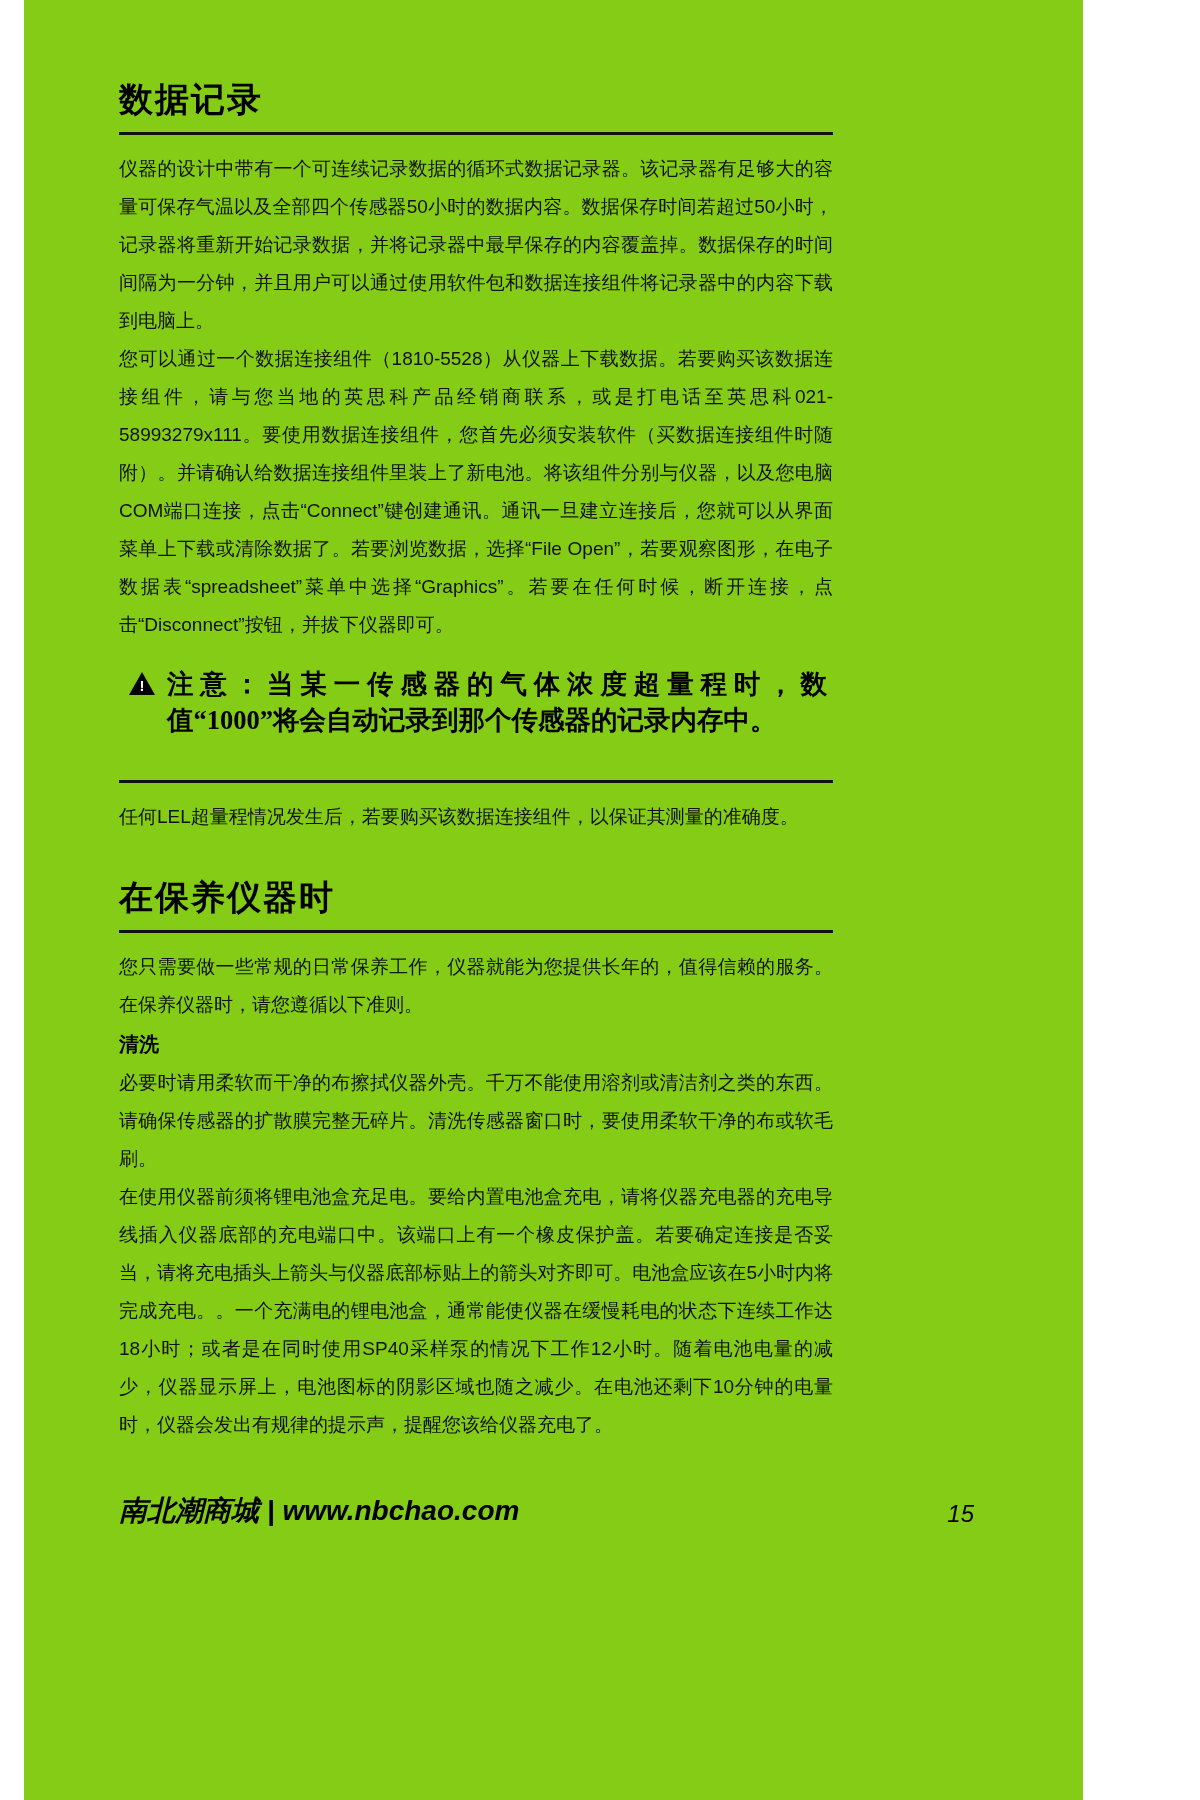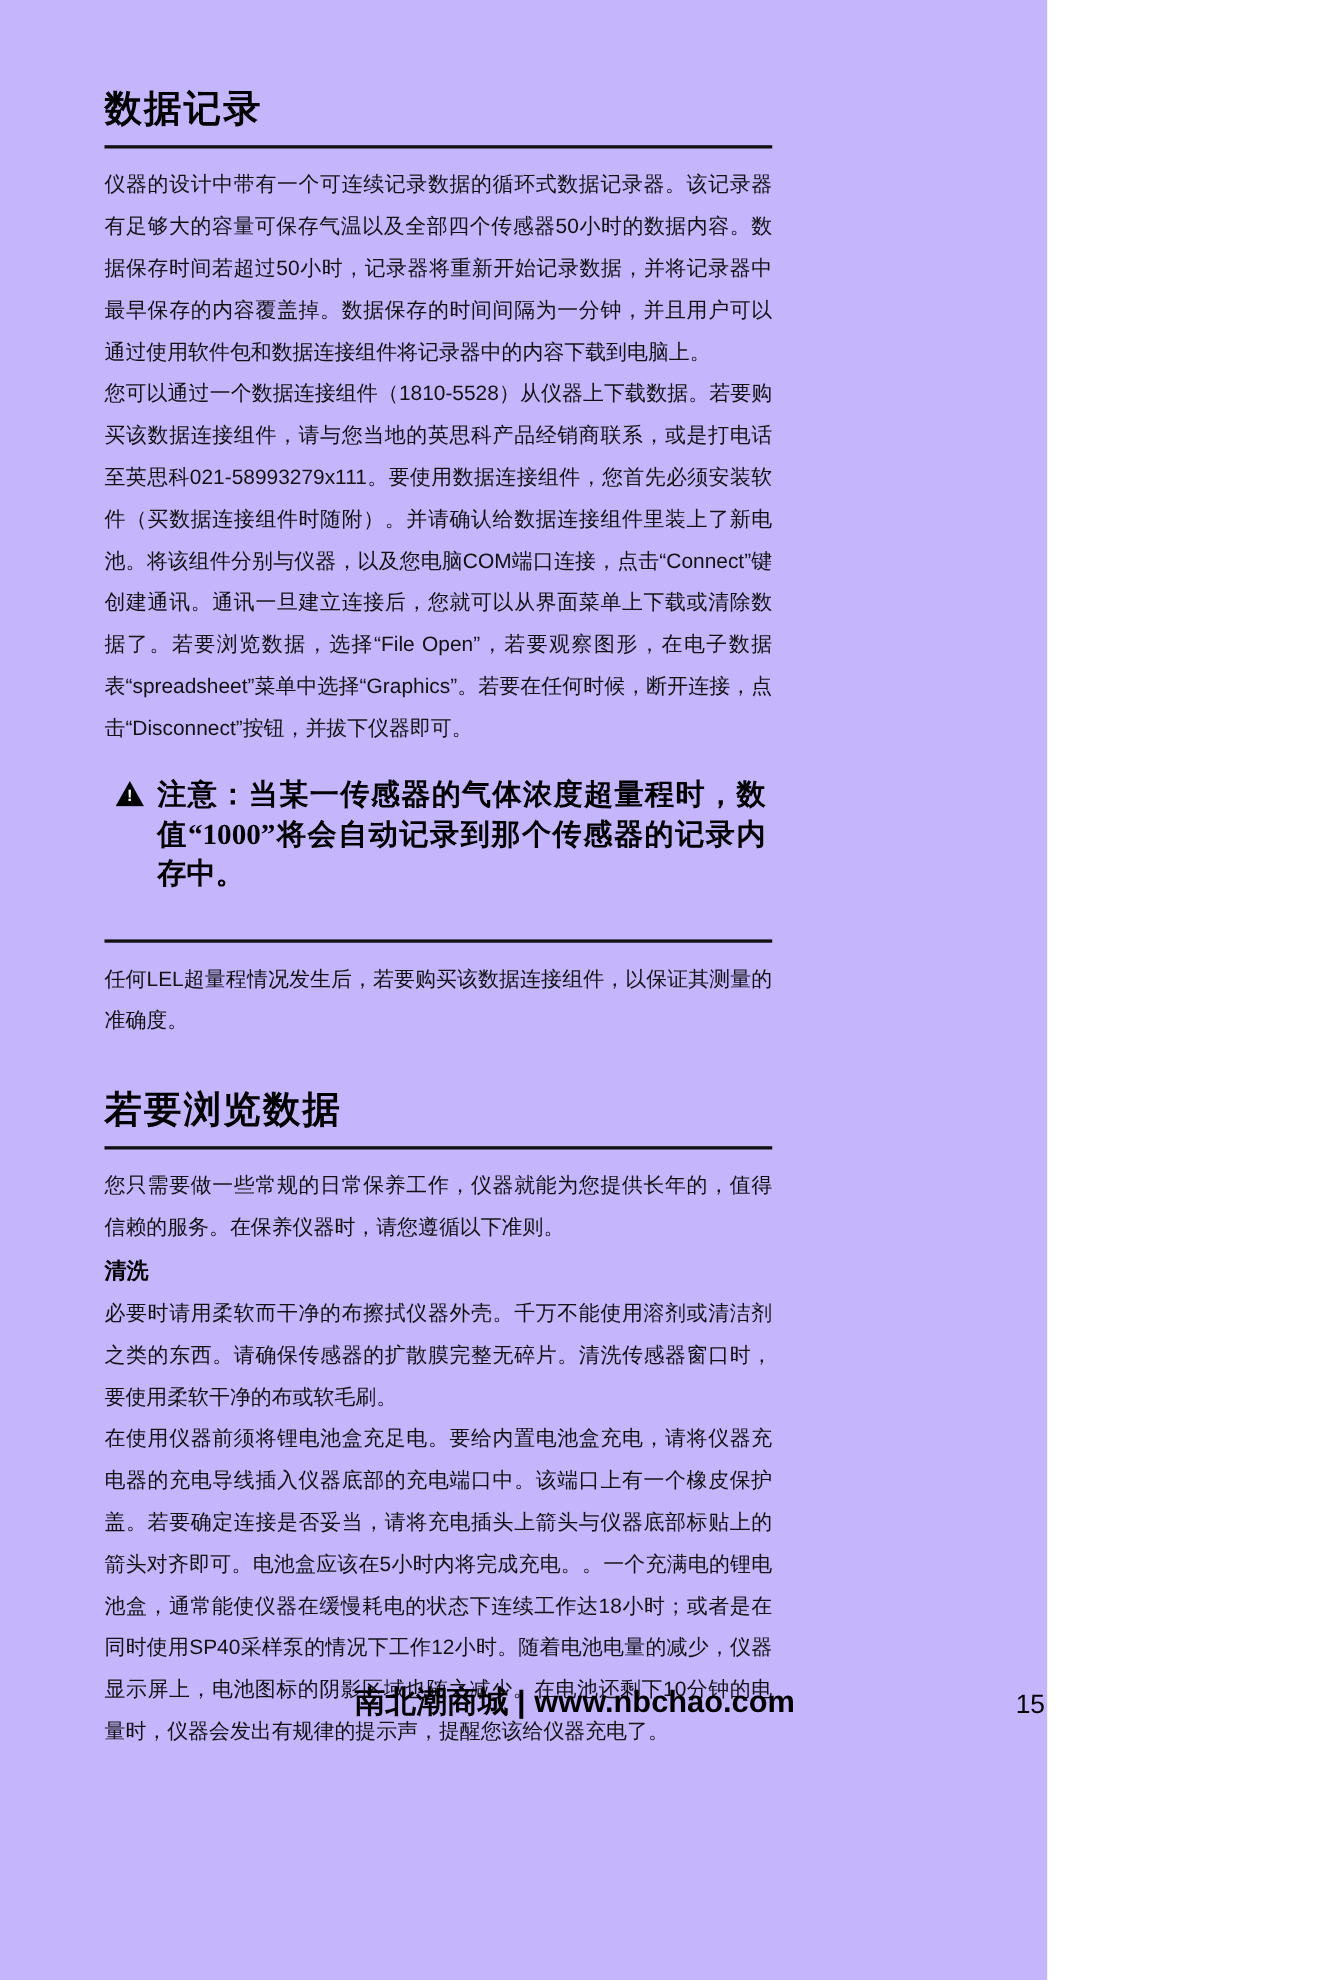--- a/index.html
+++ b/index.html
@@ -3,25 +3,26 @@
 <meta charset="utf-8">
 <style>
   * { margin: 0; padding: 0; box-sizing: border-box; }
   html, body { background: #ffffff; }
   body {
     font-family: "Liberation Sans", "DejaVu Sans", sans-serif;
     color: #141414;
   }
   .page {
     position: relative;
-    width: 952px;
+    width: 1059px;
     height: 1800px;
-    background: #c4b5fd;
+    background: #84cc16;
     padding: 80px 250px 0 95px;
     overflow: hidden;
+    margin-left: 24px;
   }
   .section { margin-bottom: 42px; }
   .section-heading {
     font-family: "DejaVu Serif", "Liberation Serif", serif;
     font-size: 34px;
     font-weight: 700;
     color: #000000;
     letter-spacing: 2px;
     line-height: 1.15;
   }
@@ -67,23 +68,23 @@
     font-family: Liberation Serif, serif;
     font-weight: 700;
     font-size: 26.5px;
     line-height: 36px;
     text-align: justify;
     color: #000000;
   }
   .footer {
     position: absolute;
     left: 95px;
-    top: 1528px;
+    top: 1492px;
     width: 855px;
-    text-align: center;
+    font-style: italic;
   }
   .footer-text {
     font-size: 28px;
     font-weight: 600;
     color: #000000;
   }
   .footer-page {
     position: absolute;
     right: 0;
     top: 8px;
@@ -107,21 +108,21 @@
       <span class="note-text">注意：当某一传感器的气体浓度超量程时，数值“1000”将会自动记录到那个传感器的记录内存中。</span>
     </div>
   </div>
 
   <div class="section">
     <div class="heading-rule"></div>
     <p class="body-para">任何LEL超量程情况发生后，若要购买该数据连接组件，以保证其测量的准确度。</p>
   </div>
 
   <div class="section">
-    <h1 class="section-heading">若要浏览数据</h1>
+    <h1 class="section-heading">在保养仪器时</h1>
     <div class="heading-rule"></div>
     <p class="body-para">您只需要做一些常规的日常保养工作，仪器就能为您提供长年的，值得信赖的服务。在保养仪器时，请您遵循以下准则。</p>
     <h3 class="sub-heading">清洗</h3>
     <p class="body-para">必要时请用柔软而干净的布擦拭仪器外壳。千万不能使用溶剂或清洁剂之类的东西。请确保传感器的扩散膜完整无碎片。清洗传感器窗口时，要使用柔软干净的布或软毛刷。</p>
     <p class="body-para">在使用仪器前须将锂电池盒充足电。要给内置电池盒充电，请将仪器充电器的充电导线插入仪器底部的充电端口中。该端口上有一个橡皮保护盖。若要确定连接是否妥当，请将充电插头上箭头与仪器底部标贴上的箭头对齐即可。电池盒应该在5小时内将完成充电。。一个充满电的锂电池盒，通常能使仪器在缓慢耗电的状态下连续工作达18小时；或者是在同时使用SP40采样泵的情况下工作12小时。随着电池电量的减少，仪器显示屏上，电池图标的阴影区域也随之减少。在电池还剩下10分钟的电量时，仪器会发出有规律的提示声，提醒您该给仪器充电了。</p>
   </div>
 
   <div class="footer">
     <span class="footer-text">南北潮商城 | www.nbchao.com</span>
     <span class="footer-page">15</span>

